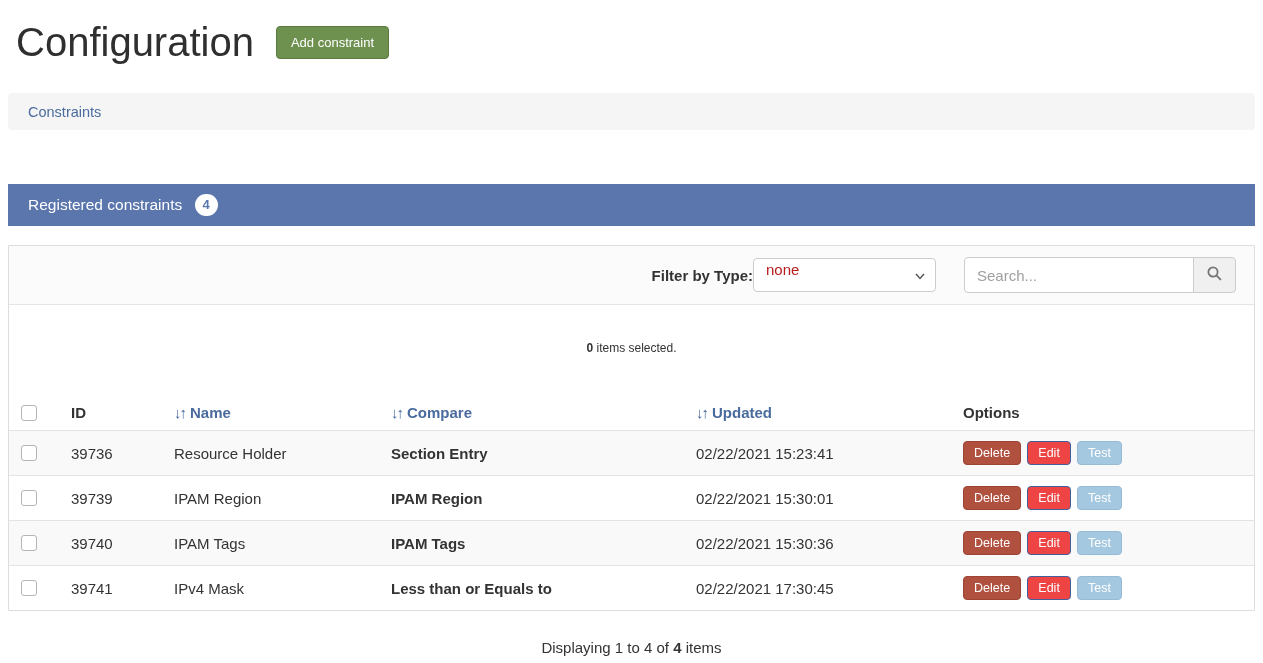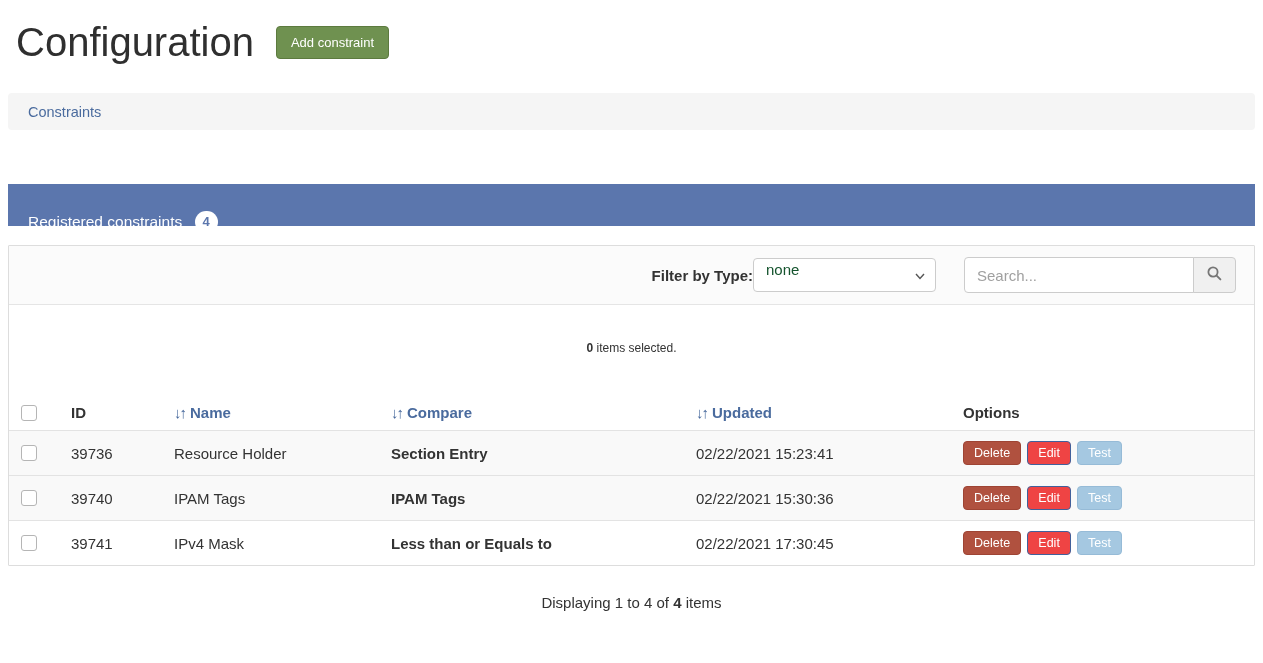--- a/index.html
+++ b/index.html
@@ -48,21 +48,21 @@
     text-decoration: none;
     cursor: pointer;
   }
 
   
   .section-header {
     background: #5b76ad;
     color: #fff;
     height: 42px;
     line-height: 42px;
-    padding: 17px 20px;
+    padding: 0 20px;
     font-size: 15.5px;
     margin-bottom: 19px;
   }
   .badge-count {
     display: inline-block;
     background: #fff;
     color: #5b76ad;
     font-size: 13px;
     font-weight: bold;
     line-height: 20px;
@@ -90,21 +90,21 @@
   .type-select {
     -webkit-appearance: none;
     appearance: none;
     width: 183px;
     height: 34px;
     border: 1px solid #ccc;
     border-radius: 4px;
     background: #fff;
     font-family: "Liberation Sans", sans-serif;
     font-size: 15px;
-    color: #14532d;
+    color: #b91c1c;
     padding: 0 28px 12px 12px;
     cursor: pointer;
   }
   .select-chevron {
     position: absolute;
     right: 10px; top: 10px;
     pointer-events: none;
     color: #555;
   }
   .search-group { display: flex; margin-left: 28px; }
@@ -253,20 +253,34 @@
         <td>39736</td>
         <td>Resource Holder</td>
         <td class="bold">Section Entry</td>
         <td>02/22/2021 15:23:41</td>
         <td>
           <button class="btn-sm btn-delete">Delete</button>
           <button class="btn-sm btn-edit">Edit</button>
           <button class="btn-sm btn-test">Test</button>
         </td>
       </tr>
+      <tr>
+        <td class="col-check">
+            <input type="checkbox" class="cb" style="">
+          </td>
+        <td>39739</td>
+        <td>IPAM Region</td>
+        <td class="bold">IPAM Region</td>
+        <td>02/22/2021 15:30:01</td>
+        <td>
+          <button class="btn-sm btn-delete">Delete</button>
+          <button class="btn-sm btn-edit">Edit</button>
+          <button class="btn-sm btn-test">Test</button>
+        </td>
+      </tr>
       <tr class="stripe">
         <td class="col-check">
             <input type="checkbox" class="cb" style="">
           </td>
         <td>39740</td>
         <td>IPAM Tags</td>
         <td class="bold">IPAM Tags</td>
         <td>02/22/2021 15:30:36</td>
         <td>
           <button class="btn-sm btn-delete">Delete</button>

